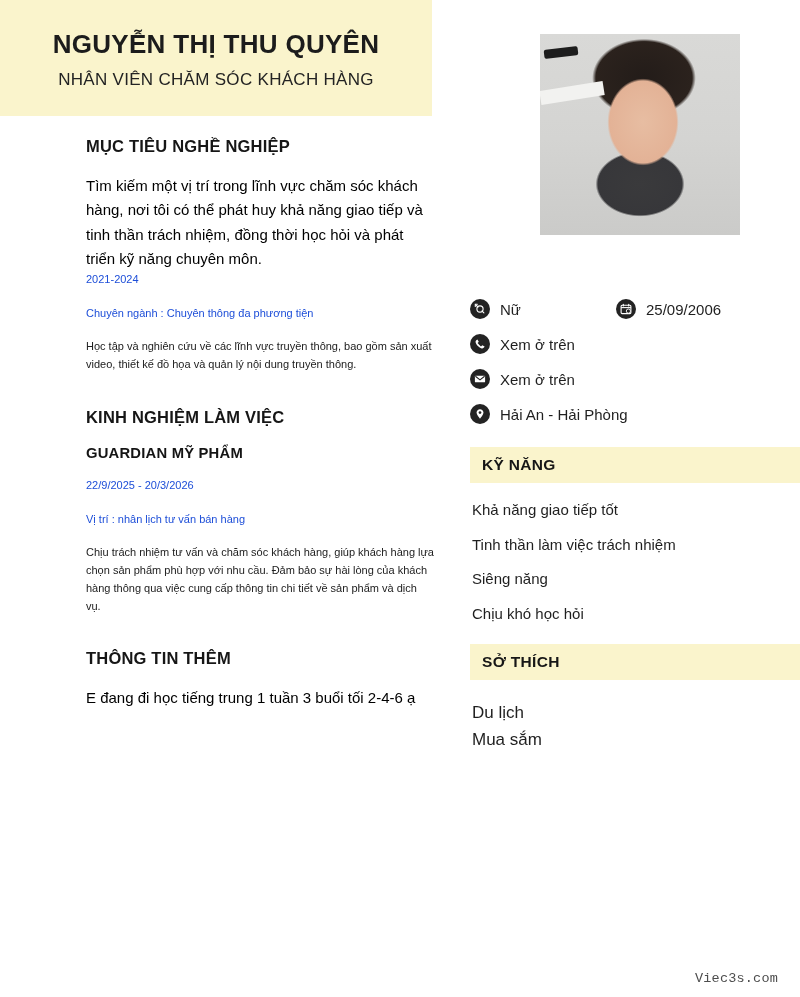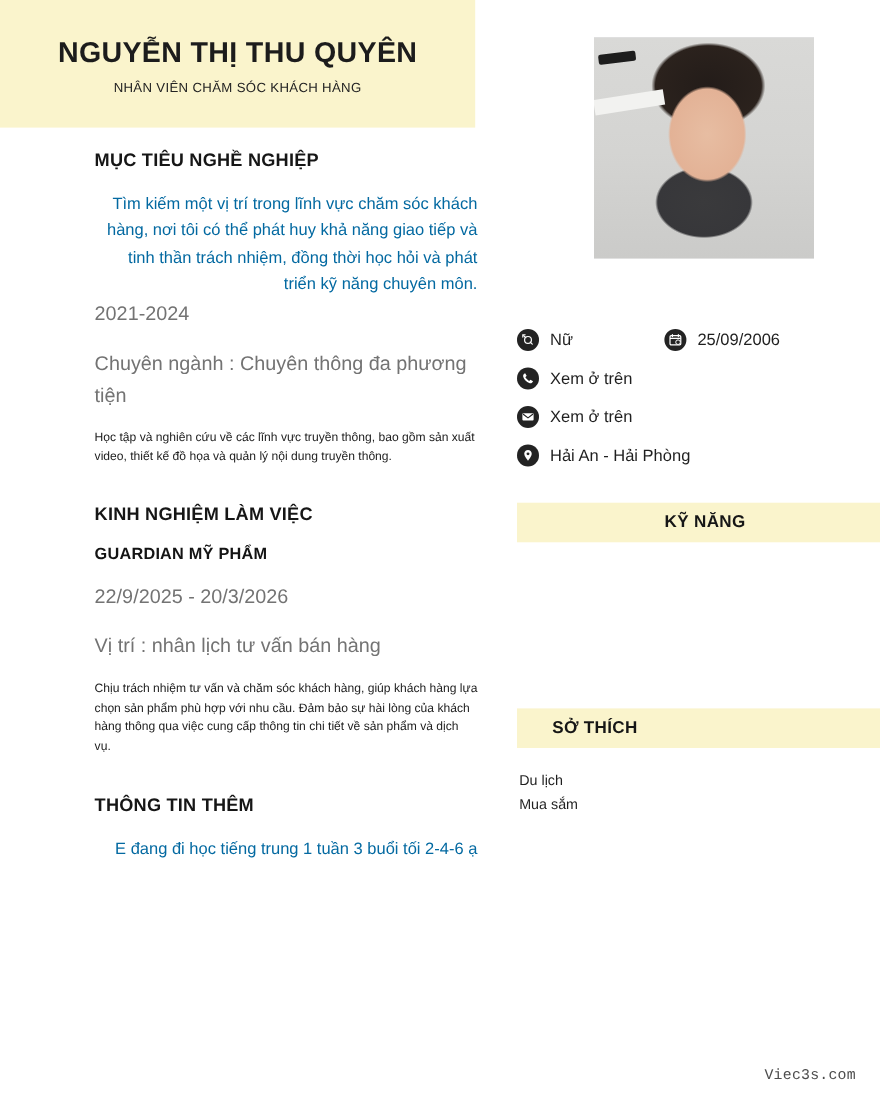--- a/index.html
+++ b/index.html
@@ -51,21 +51,21 @@
     font-size: 26px;
     font-weight: bold;
     letter-spacing: 0.3px;
     color: #1c1c1c;
     text-align: center;
     line-height: 1.1;
   }
 
   .cv-role {
     margin-top: 11px;
-    font-size: 12px;
+    font-size: 17px;
     font-weight: normal;
     letter-spacing: 0.3px;
     color: #232323;
     text-align: center;
   }
 
   .left-body {
     position: absolute;
     left: 40px;
     top: 137px;
@@ -79,38 +79,37 @@
     letter-spacing: 0.2px;
     color: #161616;
     margin-bottom: 18px;
   }
 
   .sec-title.spaced-top { margin-top: 34px; }
 
   .body-para {
     font-size: 15px;
     line-height: 1.62;
-    color: #0369a1;
-    text-align: right;
+    color: #000000;
   }
 
   .entry { margin-top: 0; }
 
   .entry-org {
     font-size: 14.8px;
     font-weight: bold;
     letter-spacing: 0.2px;
     color: #141414;
     margin-bottom: 16px;
   }
 
   .entry-line {
-    font-size: 18px;
+    font-size: 11px;
     line-height: 1.6;
-    color: #737373;
+    color: #1d4ed8;
     margin-bottom: 16px;
   }
 
   .entry-line:last-child { margin-bottom: 0; }
 
   .entry-desc {
     font-size: 11px;
     line-height: 1.62;
     color: #212121;
   }
@@ -168,21 +167,21 @@
     width: 330px;
   }
 
   .contact-row {
     display: flex;
     align-items: center;
     height: 28px;
     margin-bottom: 7px;
   }
 
-  .contact-row.pair { gap: 4px; }
+  .contact-row.pair { gap: 16px; }
 
   .c-item {
     display: flex;
     align-items: center;
   }
 
   .c-item.first { width: 130px; }
 
   .ico {
     width: 20px;
@@ -216,22 +215,22 @@
   }
 
   .yellow-bar .bar-label {
     margin-left: 12px;
     font-size: 15.5px;
     font-weight: bold;
     letter-spacing: 0.3px;
     color: #161616;
   }
 
-  #skills-bar { top: 457px; justify-content: center; }
-  #hobby-bar  { top: 644px; padding-left: 20px; }
+  #skills-bar { top: 447px; }
+  #hobby-bar  { top: 644px; }
 
   .skills-list {
     position: absolute;
     left: 32px;
     top: 502px;
     width: 320px;
   }
 
   .skills-list .sk {
     font-size: 15px;
@@ -241,21 +240,21 @@
   }
 
   .hobby-list {
     position: absolute;
     left: 32px;
     top: 700px;
     width: 320px;
   }
 
   .hobby-list .hb {
-    font-size: 13px;
+    font-size: 17px;
     color: #1f1f1f;
     line-height: 1.58;
   }
 
   .watermark {
     position: absolute;
     right: 22px;
     bottom: 11px;
     font-family: "Liberation Mono", monospace;
     font-size: 13.5px;
@@ -374,20 +373,26 @@
           </span>
           <span class="c-text">Hải An - Hải Phòng</span>
         </div>
       </div>
 
     </div>
 
     <div class="yellow-bar" id="skills-bar">
       <span class="bar-label">KỸ NĂNG</span>
     </div>
+    <div class="skills-list">
+      <div class="sk">Khả năng giao tiếp tốt</div>
+      <div class="sk">Tinh thần làm việc trách nhiệm</div>
+      <div class="sk">Siêng năng</div>
+      <div class="sk">Chịu khó học hỏi</div>
+    </div>
 
     <div class="yellow-bar" id="hobby-bar">
       <span class="bar-label">SỞ THÍCH</span>
     </div>
     <div class="hobby-list">
       <div class="hb">Du lịch</div>
       <div class="hb">Mua sắm</div>
     </div>
 
   </div>

